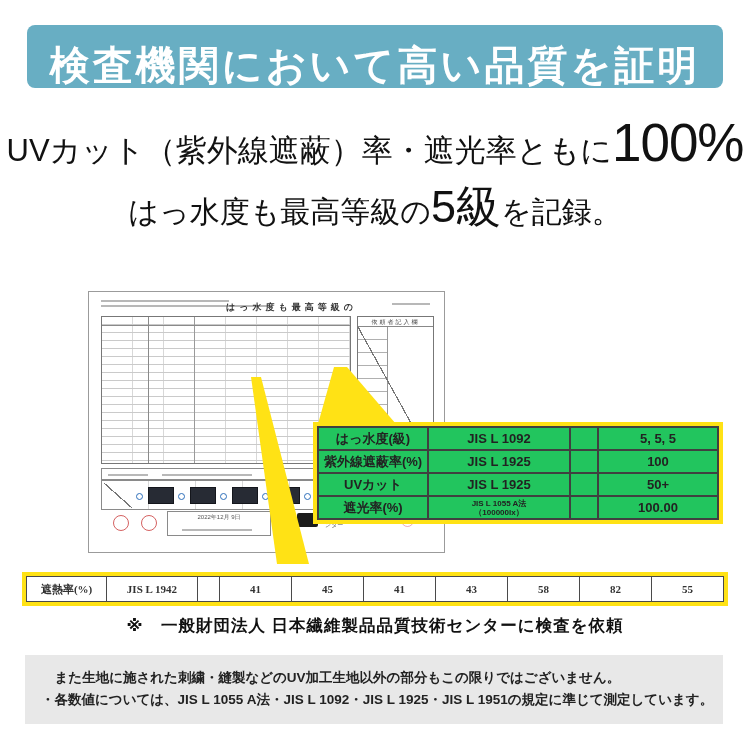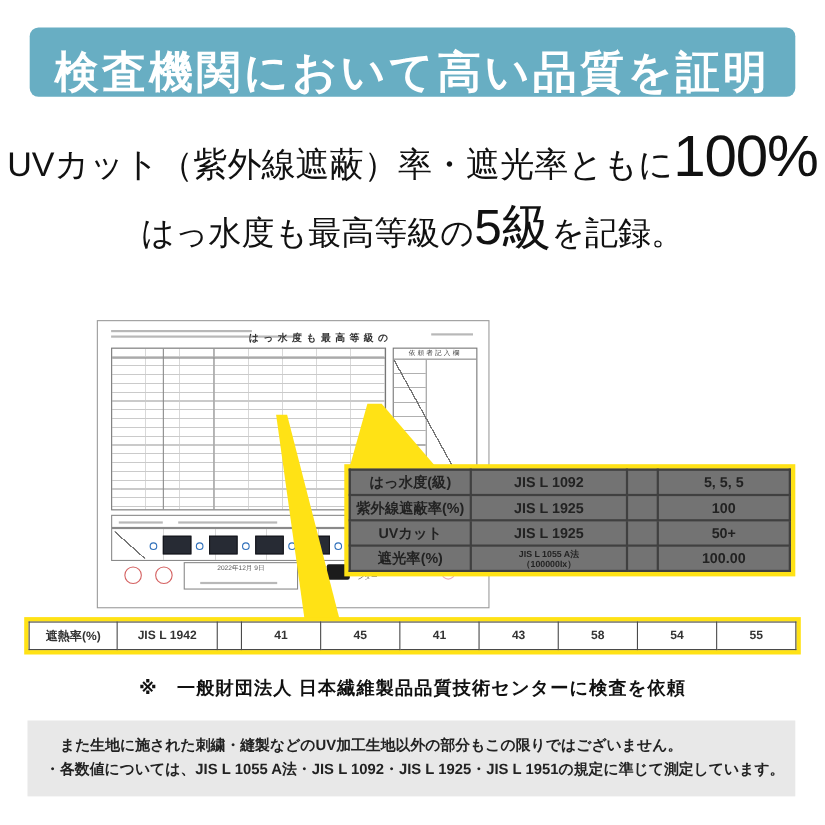--- a/index.html
+++ b/index.html
@@ -54,27 +54,27 @@
     font-size:6px; color:#555; text-align:center; line-height:11px; overflow:hidden; }
   .qteclogo { position:absolute; left:196px; top:3px; width:21px; height:14px; background:#1c1c1c; border-radius:2px; }
   .orgtext { position:absolute; left:224px; top:3px; width:108px; font-size:6px; line-height:8px; color:#666; overflow:hidden; }
   .pinkstamp { position:absolute; left:300px; top:4px; width:13px; height:13px; border:1.5px solid rgba(214,90,120,.5); border-radius:50%; }
 
   
   .beams { position:absolute; left:0; top:0; width:750px; height:316px; pointer-events:none; }
 
   
   .callout { position:absolute; left:313px; top:139px; width:410px; background:#ffe215; padding:4px; }
-  .callout table { width:100%; border-collapse:collapse; table-layout:fixed; background:#737373; }
+  .callout table { width:100%; border-collapse:collapse; table-layout:fixed; background:#22c55e; }
   .callout td { border:2px solid #404040; height:23px; text-align:center; vertical-align:middle;
     font-size:13px; font-weight:700; color:#222; white-space:nowrap; overflow:hidden; }
   .callout .std-small { font-size:8px; line-height:9px; font-weight:700; }
 
   
-  .strip { position:absolute; left:22px; top:278px; width:706px; background:#ffe215; padding:4px; }
+  .strip { position:absolute; left:22px; top:289px; width:706px; background:#ffe215; padding:4px;font-family:Liberation Serif, serif; }
   .strip table { width:100%; border-collapse:collapse; table-layout:fixed; background:#fff; }
   .strip td { border:1.5px solid #4a4a4a; height:25px; text-align:center; vertical-align:middle;
     font-size:11px; font-weight:600; color:#333; white-space:nowrap; overflow:hidden; }
 
   
   .note { margin-top:16px; text-align:center; font-size:16.5px; font-weight:600; letter-spacing:1px; color:#111; }
   .disclaimer { margin:18px 27px 0 25px; background:#e8e8e8; padding:12px 16px; }
   .disclaimer p { font-size:13.5px; font-weight:600; line-height:1.66; color:#222; white-space:nowrap; }
 </style>
 </head>
@@ -203,21 +203,21 @@
       <tbody>
         <tr>
           <td>遮熱率(%)</td>
           <td>JIS L 1942</td>
           <td></td>
           <td>41</td>
           <td>45</td>
           <td>41</td>
           <td>43</td>
           <td>58</td>
-          <td>54</td>
+          <td>82</td>
           <td>55</td>
         </tr>
       </tbody>
     </table>
   </div>
 </div>
 
 <div class="note">※　一般財団法人 日本繊維製品品質技術センターに検査を依頼</div>
 
 <div class="disclaimer">

